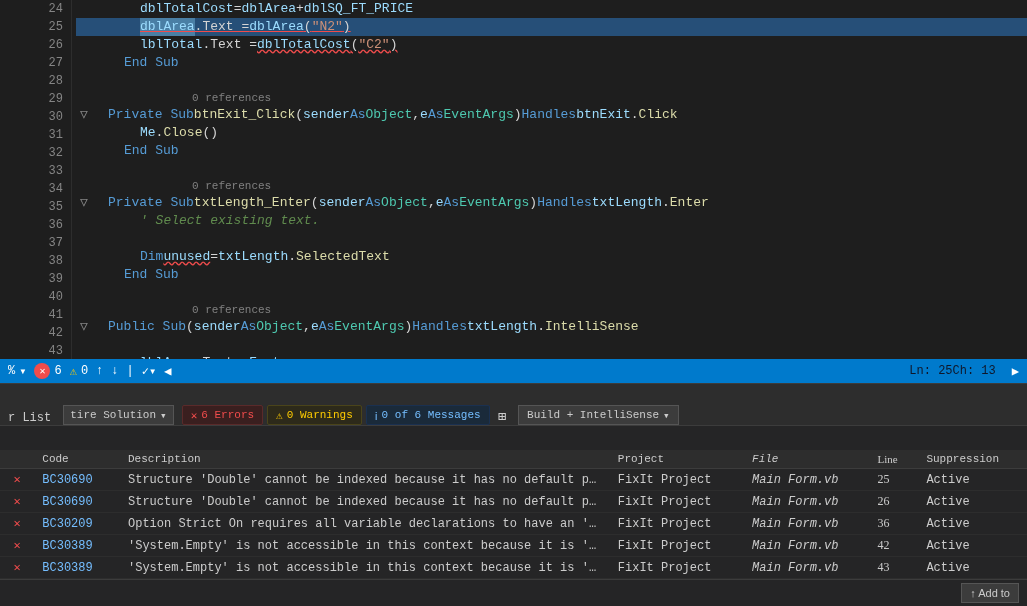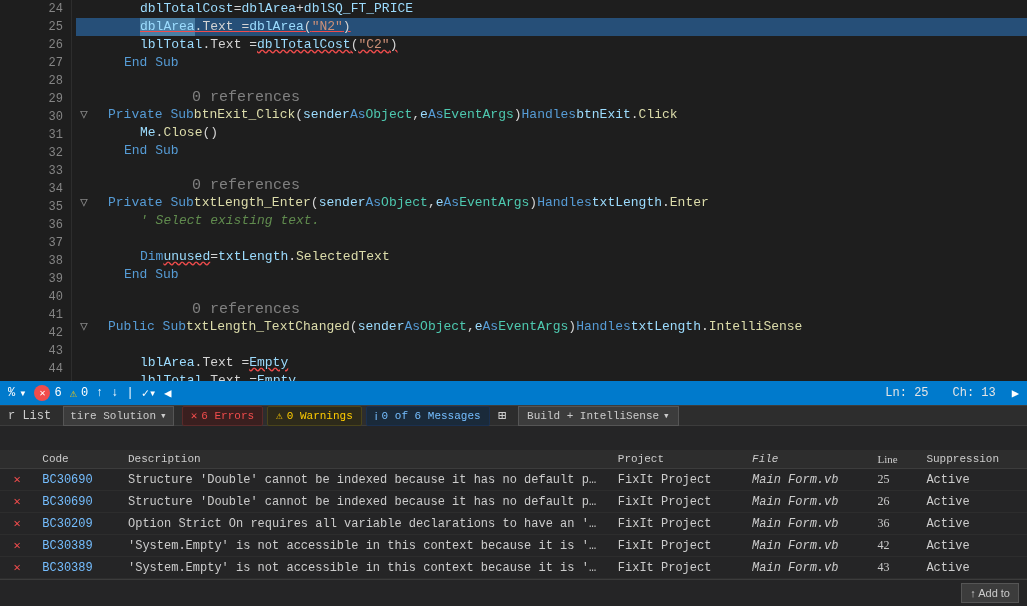--- a/index.html
+++ b/index.html
@@ -67,21 +67,21 @@
     }
 
     
     .kw { color: #569cd6; }
     .fn { color: #dcdcaa; }
     .type { color: #4ec9b0; }
     .str { color: #ce9178; }
     .var { color: #9cdcfe; }
     .op { color: #d4d4d4; }
     .comment { color: #608b4e; font-style: italic; }
-    .ref-comment { color: #808080; font-size: 15px; }
+    .ref-comment { color: #808080; font-size: 11px; }
 
     
     .status-bar {
       height: 24px;
       background: #007acc;
       display: flex;
       align-items: center;
       padding: 0 8px;
       font-size: 12px;
       color: #ffffff;
@@ -107,36 +107,36 @@
       font-size: 10px;
     }
 
     .status-bar .warning-badge {
       color: #ffcc00;
     }
 
     .status-right {
       margin-left: auto;
       display: flex;
-      gap: 24px;
-      color: #e5e5e5;
+      gap: 0;
+      color: #0f172a;
     }
 
     
     .error-list-panel {
       background: #252526;
       border-top: 1px solid #3c3c3c;
       flex-shrink: 0;
     }
 
     .error-list-header {
-      height: 20px;
+      height: 42px;
       background: #2d2d2d;
       display: flex;
-      align-items: center;
+      align-items: flex-end;
       padding: 0 8px;
       font-size: 12px;
       color: #cccccc;
       border-bottom: 1px solid #3c3c3c;
     }
 
     .filter-btn {
       display: flex;
       align-items: center;
       gap: 4px;
@@ -425,21 +425,20 @@
       <div class="code-line"></div>
 
       <div style="height:16px; display:flex; align-items:center; padding-left:116px;">
         <span class="ref-comment">0 references</span>
       </div>
 
       <div class="code-line">
         <span style="width:16px; display:inline-block; color:#858585; text-align:center;">▽</span>
         <span style="width:16px; display:inline-block;"></span>
         <span class="kw">Public Sub </span>
-        <span class="fn">txtLength_TextChanged</span>
         <span class="op">(</span>
         <span class="var">sender</span>
         <span class="op"> </span>
         <span class="kw">As</span>
         <span class="op"> </span>
         <span class="type">Object</span>
         <span class="op">, </span>
         <span class="var">e</span>
         <span class="op"> </span>
         <span class="kw">As</span>

